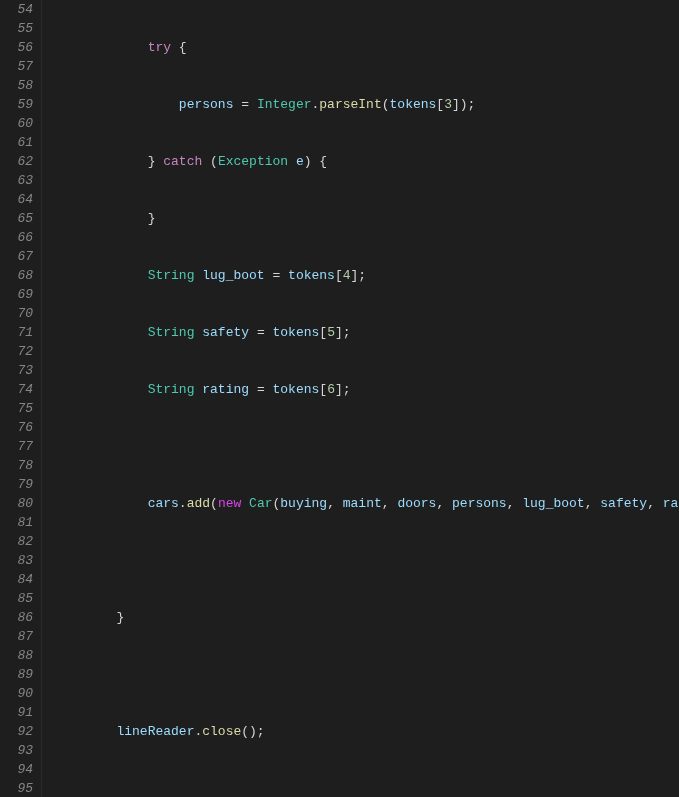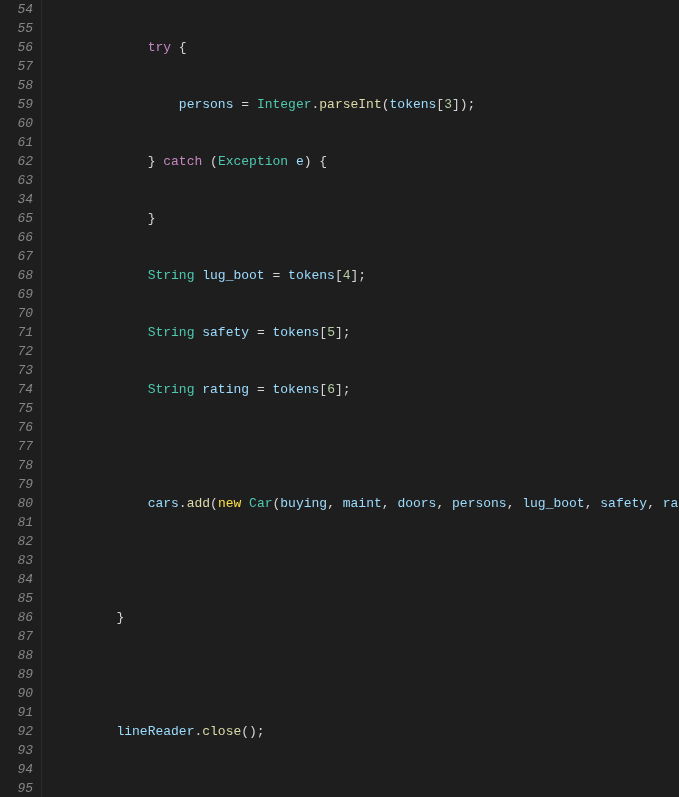--- a/index.html
+++ b/index.html
@@ -47,21 +47,21 @@
       padding-left: 12px;
       overflow-x: auto;
       white-space: pre;
     }
     .code-line {
       display: block;
       height: 19px;
       line-height: 19px;
     }
     
-    .kw { color: #fde047; } 
+    .kw { color: #d946ef; } 
     .kw-ctrl { color: #c586c0; } 
     .method { color: #dcdcaa; margin-top: 29px; } 
     .plain { color: #d4d4d4; }
     .num { color: #b5cea8; }
     .op { color: #d4d4d4; }
     .var { color: #9cdcfe; }
     .class-name { color: #4ec9b0; }
     .static-method { color: #dcdcaa; }
   </style>
 </head>
@@ -72,21 +72,21 @@
     <span class="line-number">54</span>
     <span class="line-number">55</span>
     <span class="line-number">56</span>
     <span class="line-number">57</span>
     <span class="line-number">58</span>
     <span class="line-number">59</span>
     <span class="line-number">60</span>
     <span class="line-number">61</span>
     <span class="line-number">62</span>
     <span class="line-number">63</span>
-    <span class="line-number">34</span>
+    <span class="line-number">64</span>
     <span class="line-number">65</span>
     <span class="line-number">66</span>
     <span class="line-number">67</span>
     <span class="line-number">68</span>
     <span class="line-number">69</span>
     <span class="line-number">70</span>
     <span class="line-number">71</span>
     <span class="line-number">72</span>
     <span class="line-number">73</span>
     <span class="line-number">74</span>

